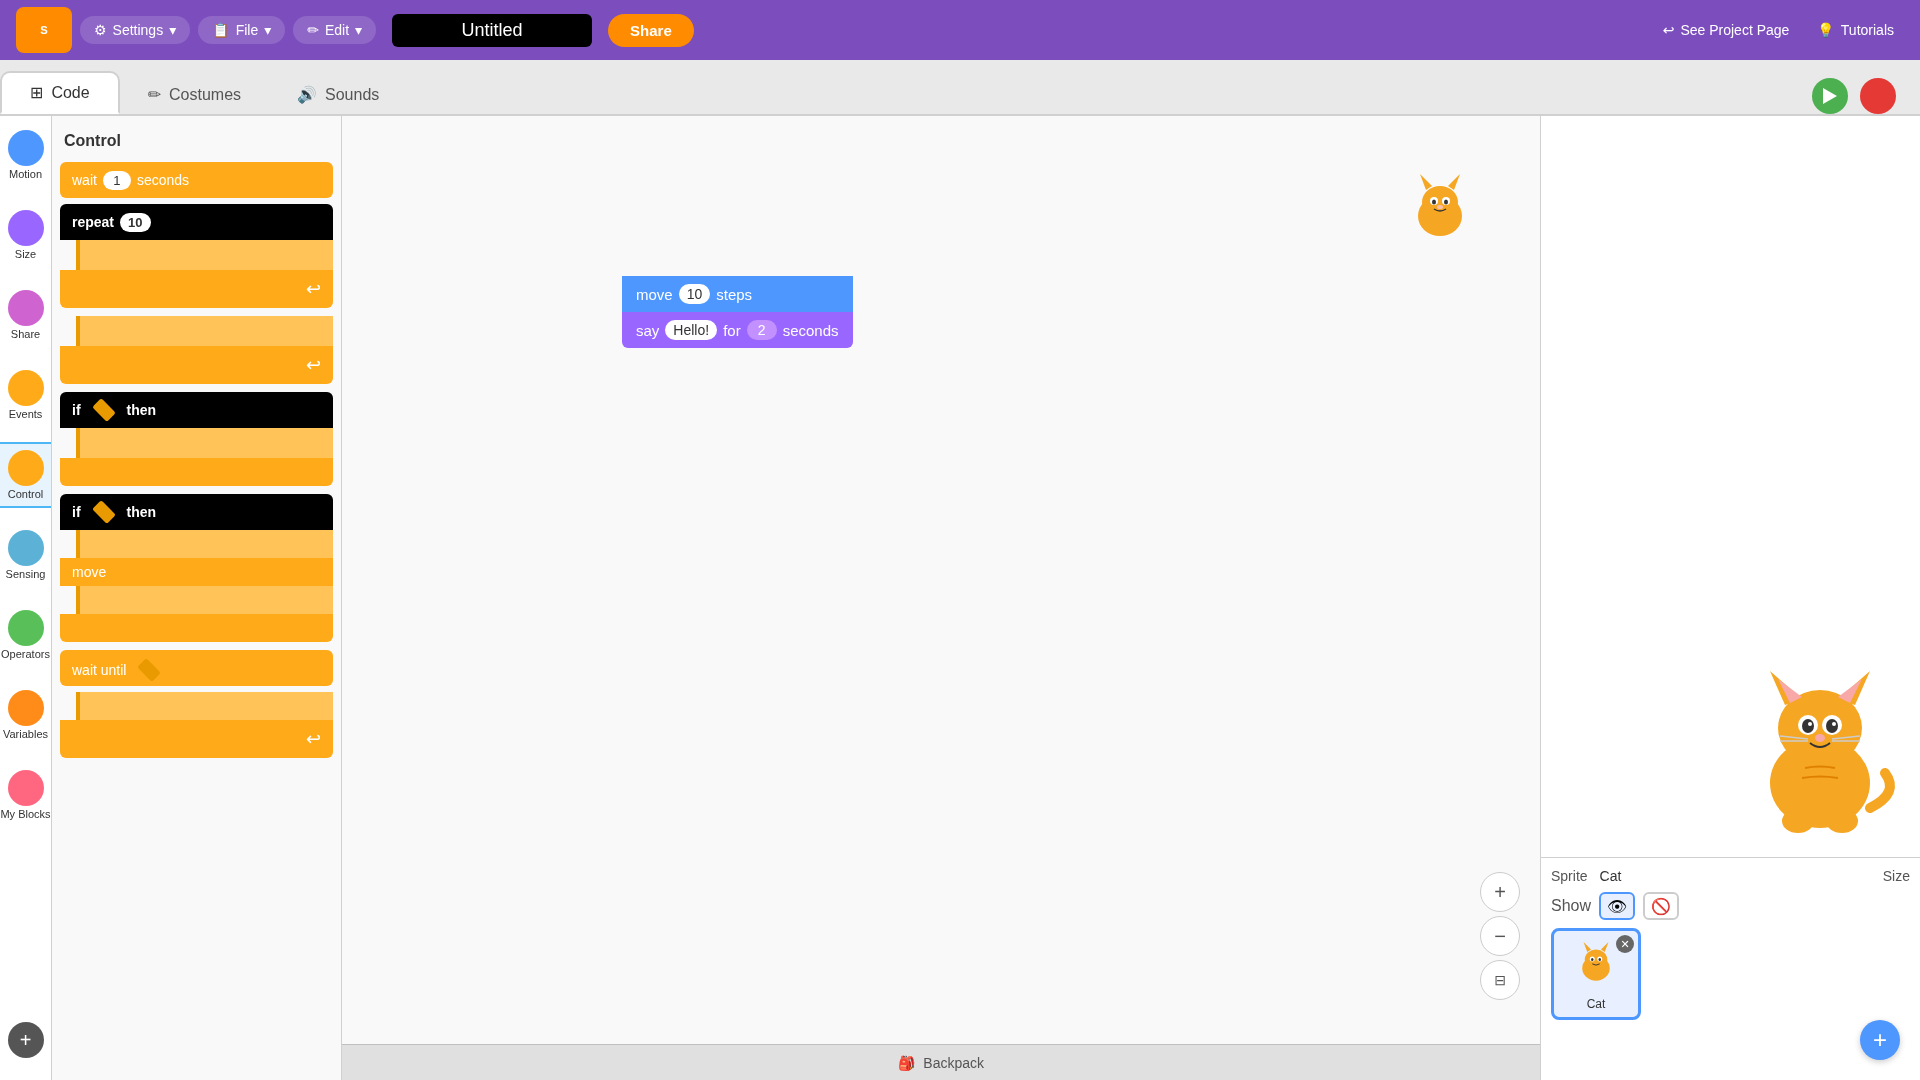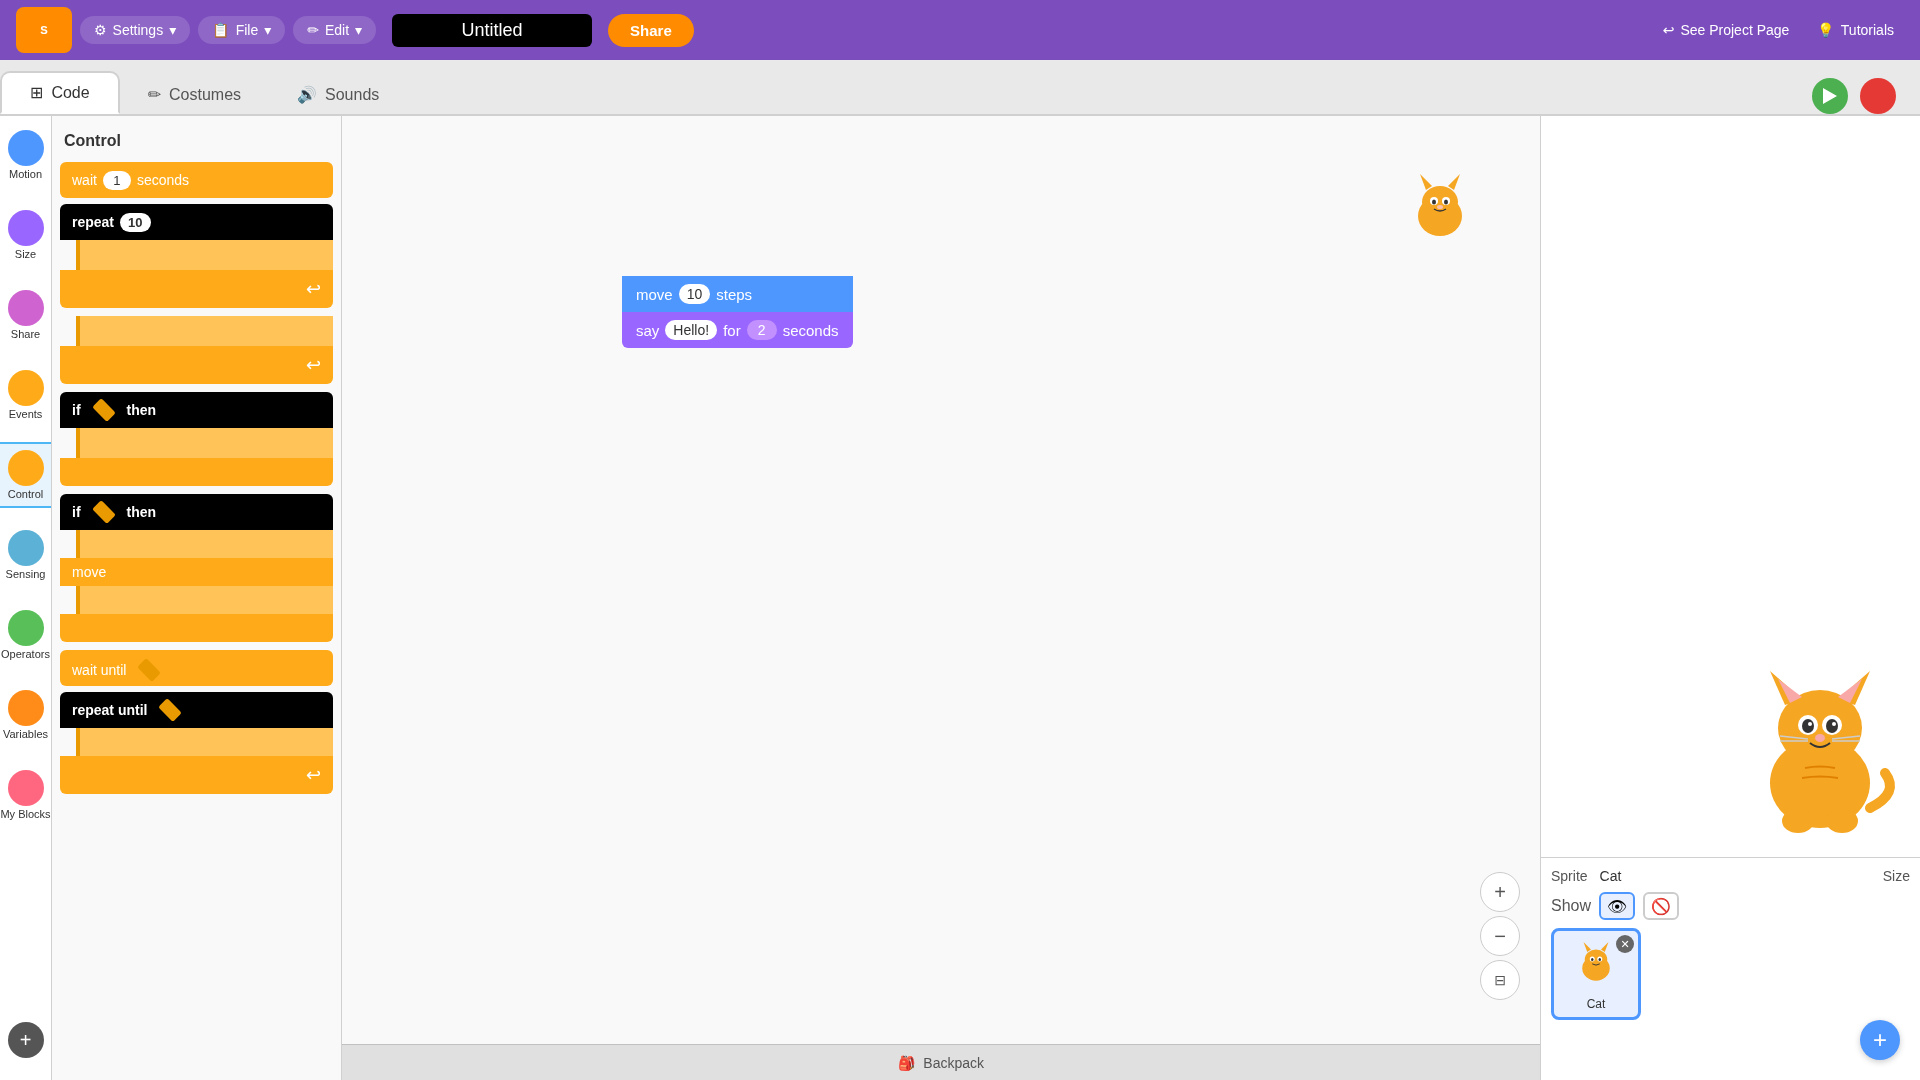--- a/index.html
+++ b/index.html
@@ -599,24 +599,20 @@
       <div class="block-inner" style="min-height:28px;"></div>
       <div class="block-bottom"></div>
     </div>
 
     <div class="block block-orange" style="border-radius:6px;margin-bottom:6px;align-items:flex-end;">
       <span>wait until</span>
       <span style="display:inline-block;width:26px;height:16px;background:#e89a00;transform:rotate(45deg) scale(0.8);border-radius:3px;margin:0 4px;"></span>
     </div>
 
     <div style="margin-bottom:8px;">
-      <div class="block-top">
-        <span>repeat until</span>
-        <span style="display:inline-block;width:26px;height:16px;background:#e89a00;transform:rotate(45deg) scale(0.8);border-radius:3px;margin:0 4px;"></span>
-      </div>
       <div class="block-inner" style="min-height:28px;"></div>
       <div class="block-bottom" style="justify-content:flex-end;">
         <span style="font-size:18px;">↩</span>
       </div>
     </div>
   </div>
 
   <div id="canvas-area">
 
     <div class="canvas-cat">

